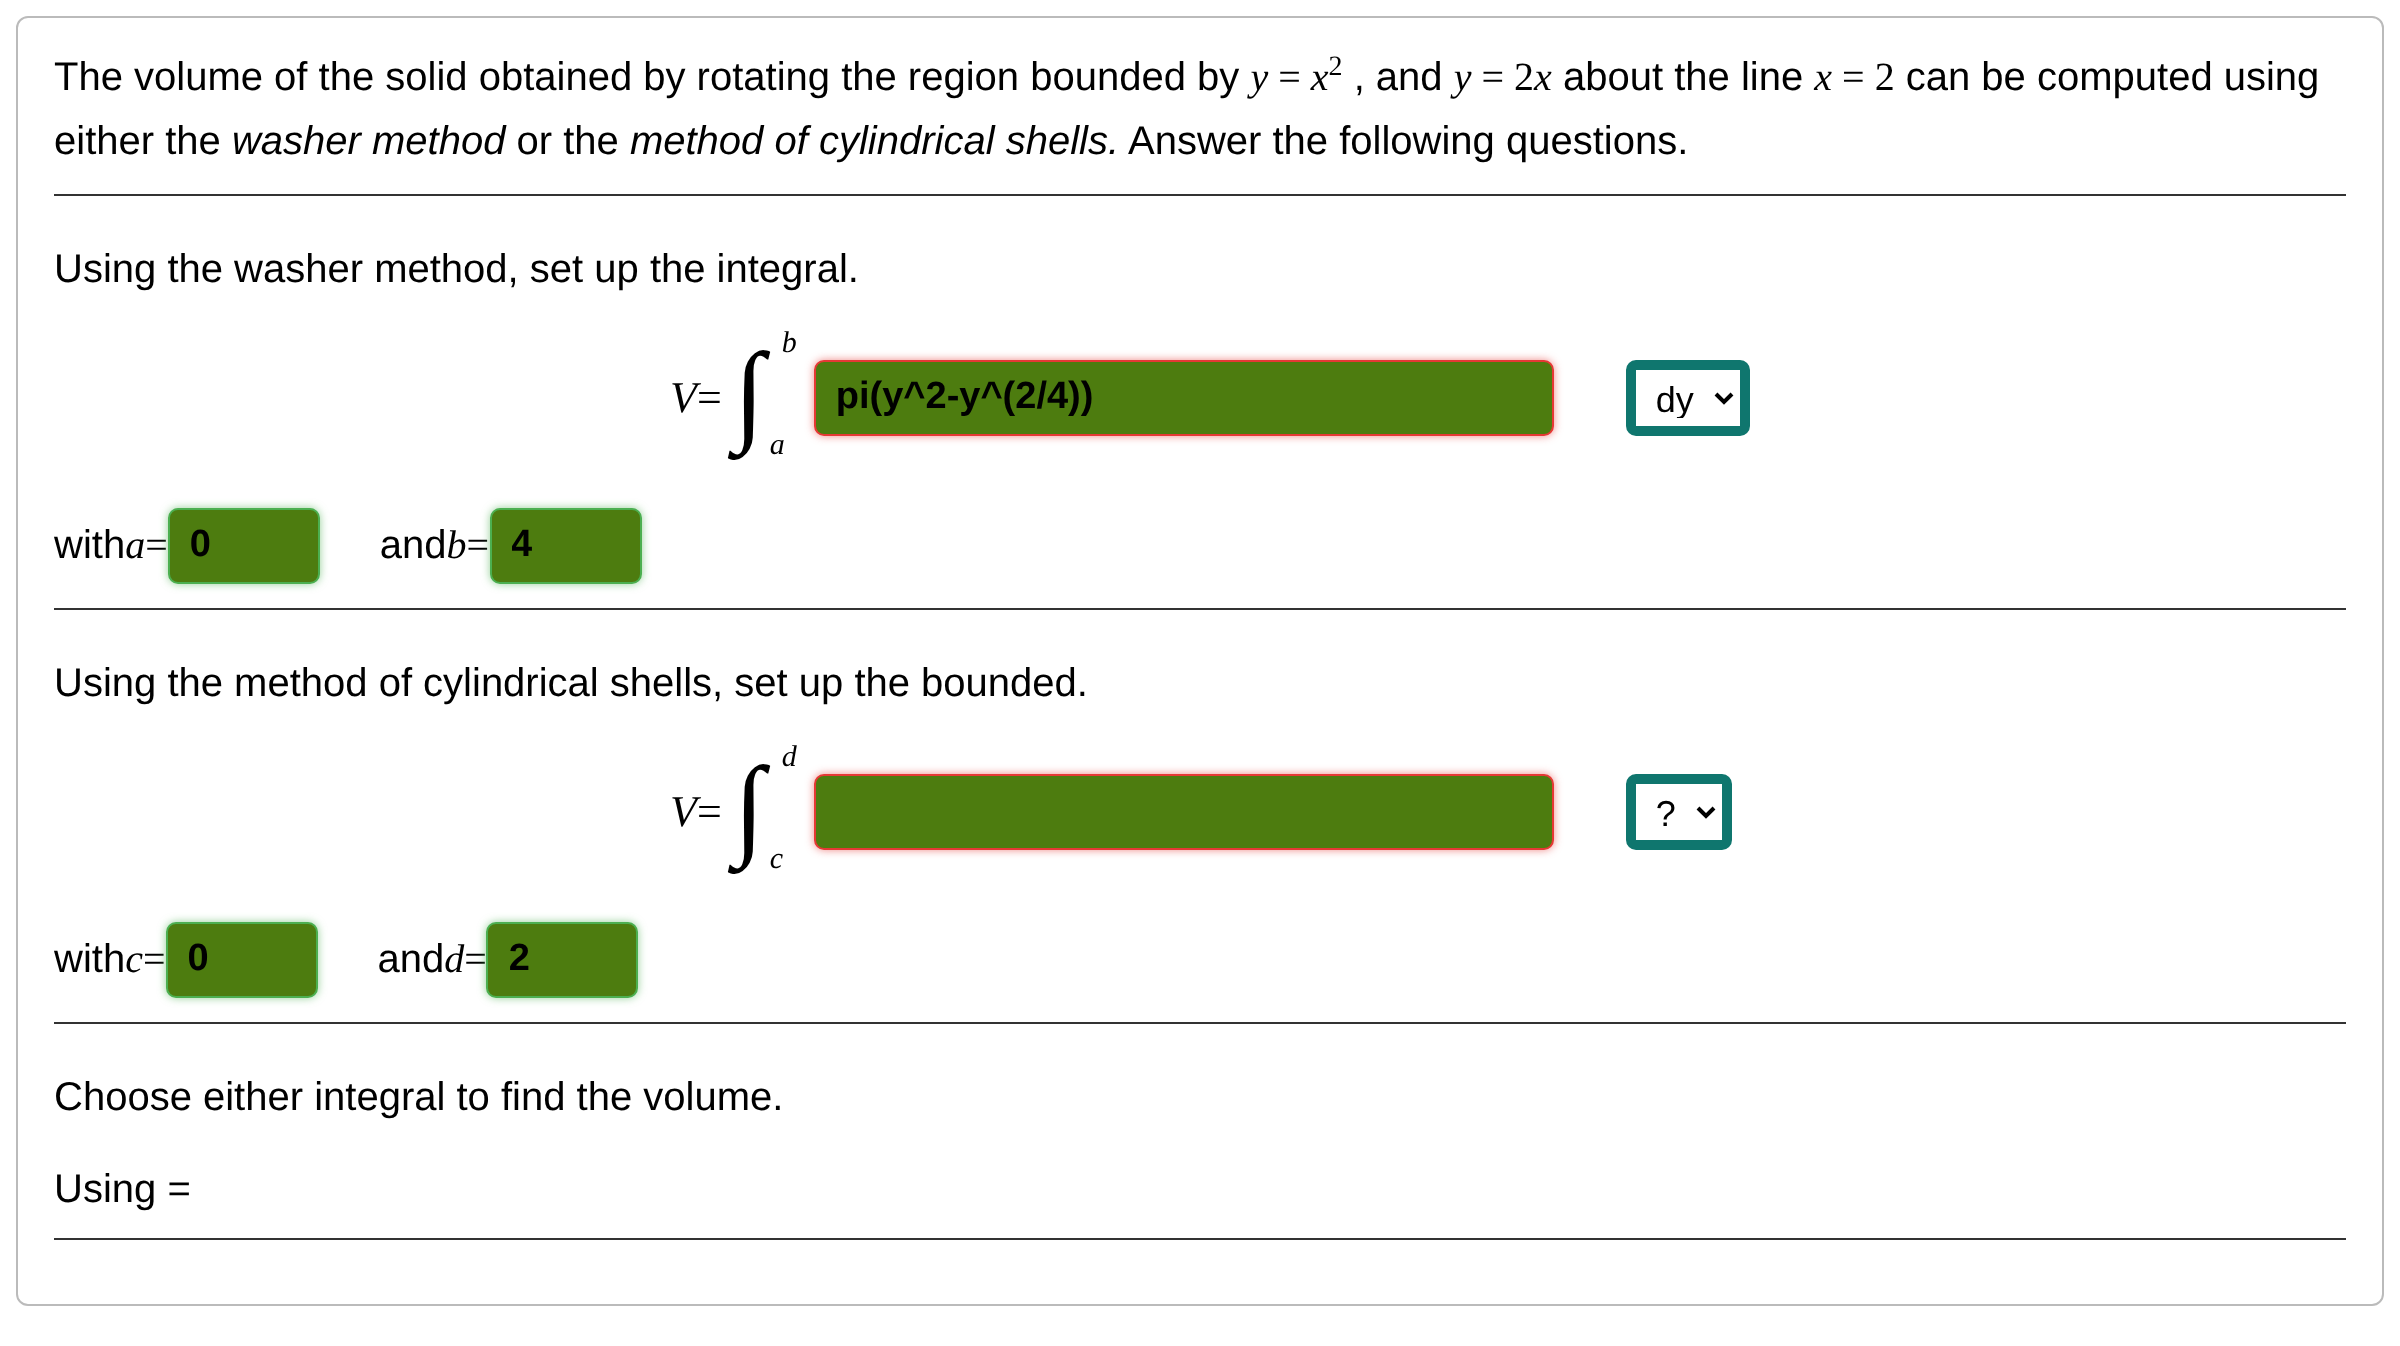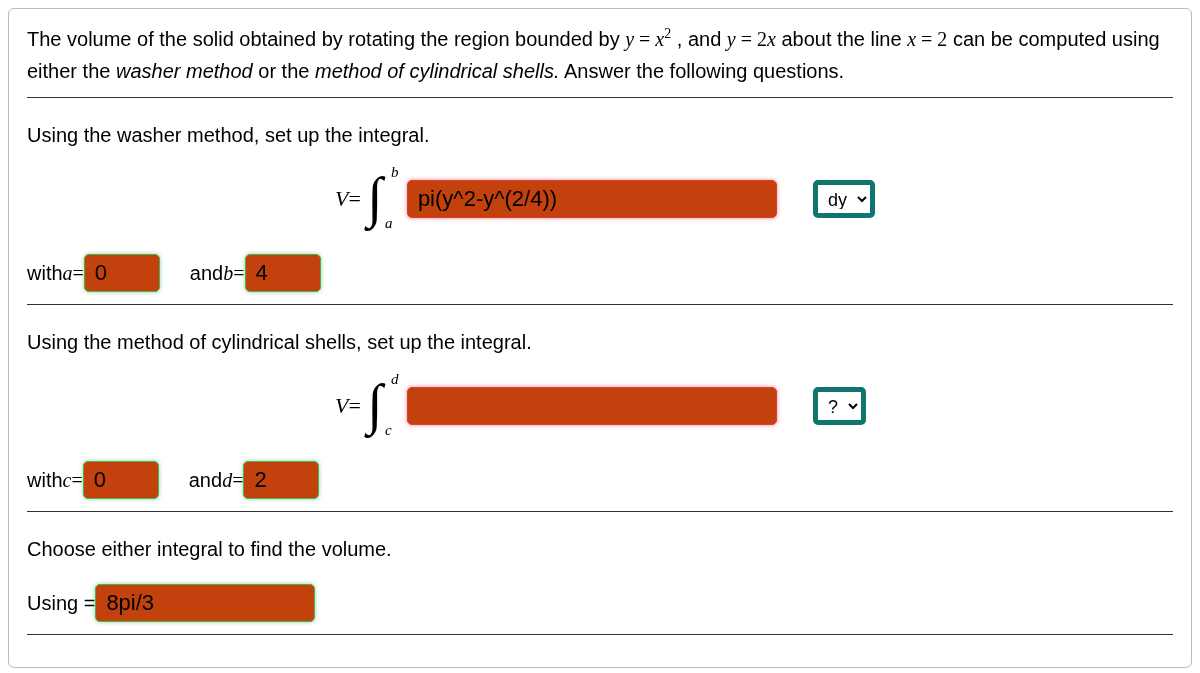--- a/index.html
+++ b/index.html
@@ -65,26 +65,27 @@
     font-style: italic;
   }
   .int-sym .lb {
     position: absolute;
     bottom: -4px; left: 18px;
     font-size: 15px;
     font-style: italic;
   }
   .field {
     font-family: Arial, Helvetica, sans-serif;
-    font-size: 22px;
+    font-size: 19px;
     padding: 6px 10px;
     border: 1px solid #888;
     border-radius: 5px;
-    background: #c2410c;
+    background: #4d7c0f;
     height: 38px;
+    font-weight: bold;
   }
   .field.wide { width: 370px; }
   .field.small { width: 76px; text-align: left; }
   .field.med { width: 220px; }
   .green { border: 1px solid #4caf50; box-shadow: 0 0 4px rgba(76,175,80,0.6); }
   .red   { border: 1px solid #e53935; box-shadow: 0 0 4px rgba(229,57,53,0.6); }
   .sel {
     font-family: Arial, Helvetica, sans-serif;
     font-size: 18px;
     height: 38px;
@@ -150,21 +151,21 @@
     <input type="text" class="field small green" value="0" style="">
     <span class="gap20"></span>
     <span>and </span>
     <span class="math-i">b</span>
     <span class="math-n"> = </span>
     <input type="text" class="field small green" value="4" style="">
   </div>
 
   <hr class="sep">
 
-  <div class="subhead">Using the method of cylindrical shells, set up the integral.</div>
+  <div class="subhead">Using the method of cylindrical shells, set up the bounded.</div>
 
   <div class="eqrow">
     <span class="lead"></span>
     <span class="int-block">
       <span class="math-i" style="font-size:22px;">V</span>
       <span class="math-n" style="font-size:22px;"> = </span>
       <span class="int-sym">
         <span class="big">∫</span>
         <span class="ub">d</span>
         <span class="lb">c</span>
@@ -188,18 +189,17 @@
     <span class="math-n"> = </span>
     <input type="text" class="field small green" value="2" style="">
   </div>
 
   <hr class="sep">
 
   <div class="subhead">Choose either integral to find the volume.</div>
 
   <div class="limrow">
     <span>Using = </span>
-    <input type="text" class="field med green" value="8pi/3" style="">
   </div>
 
   <hr class="sep">
 
 </div>
 
 </body></html>

